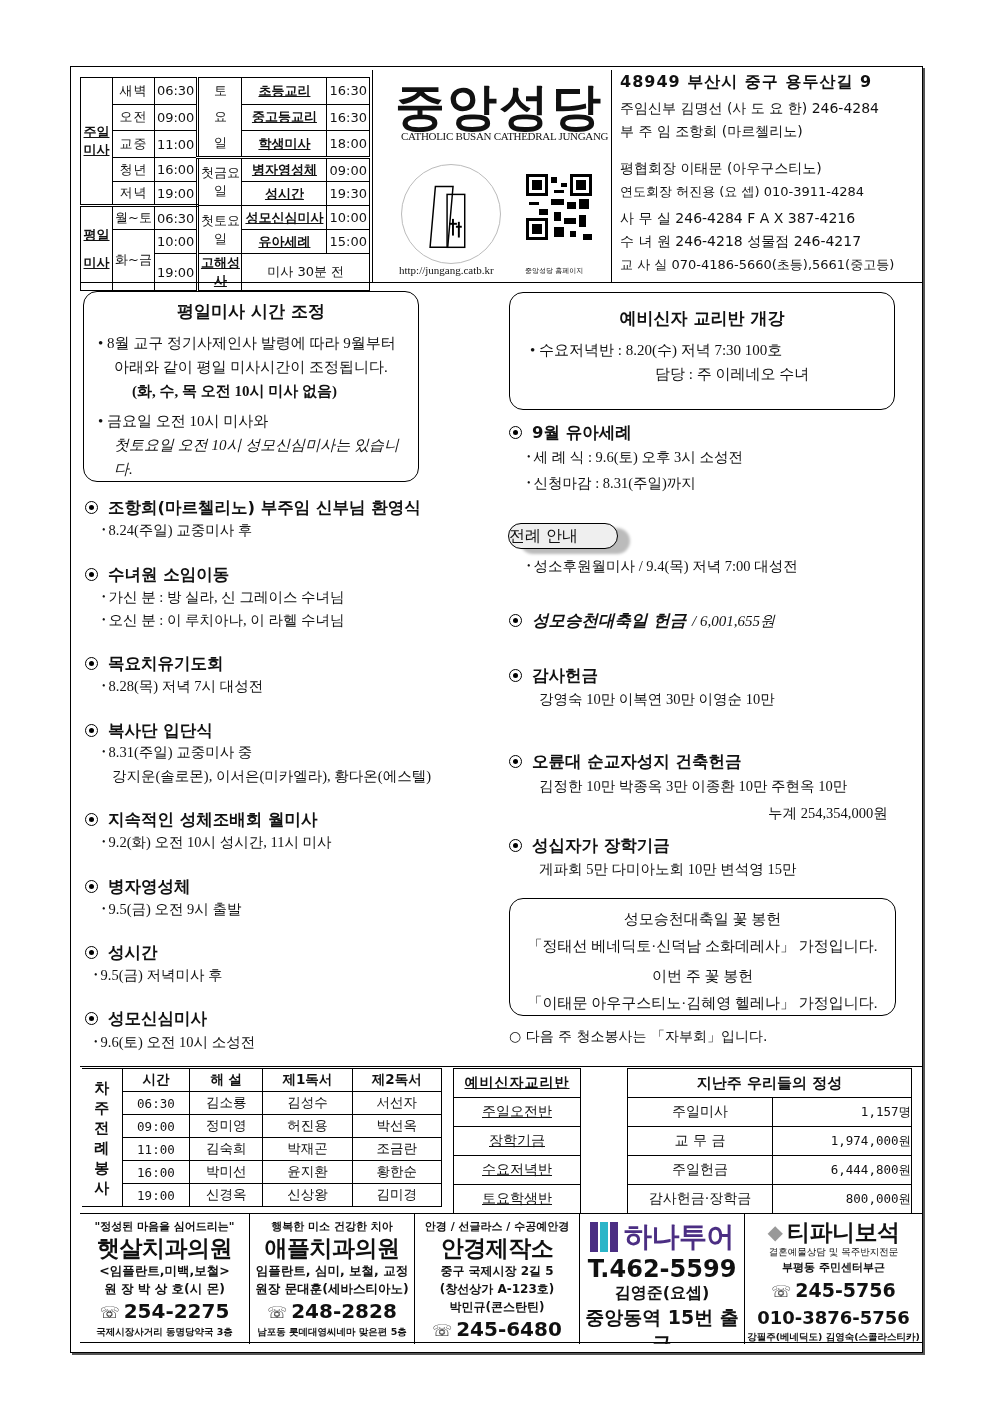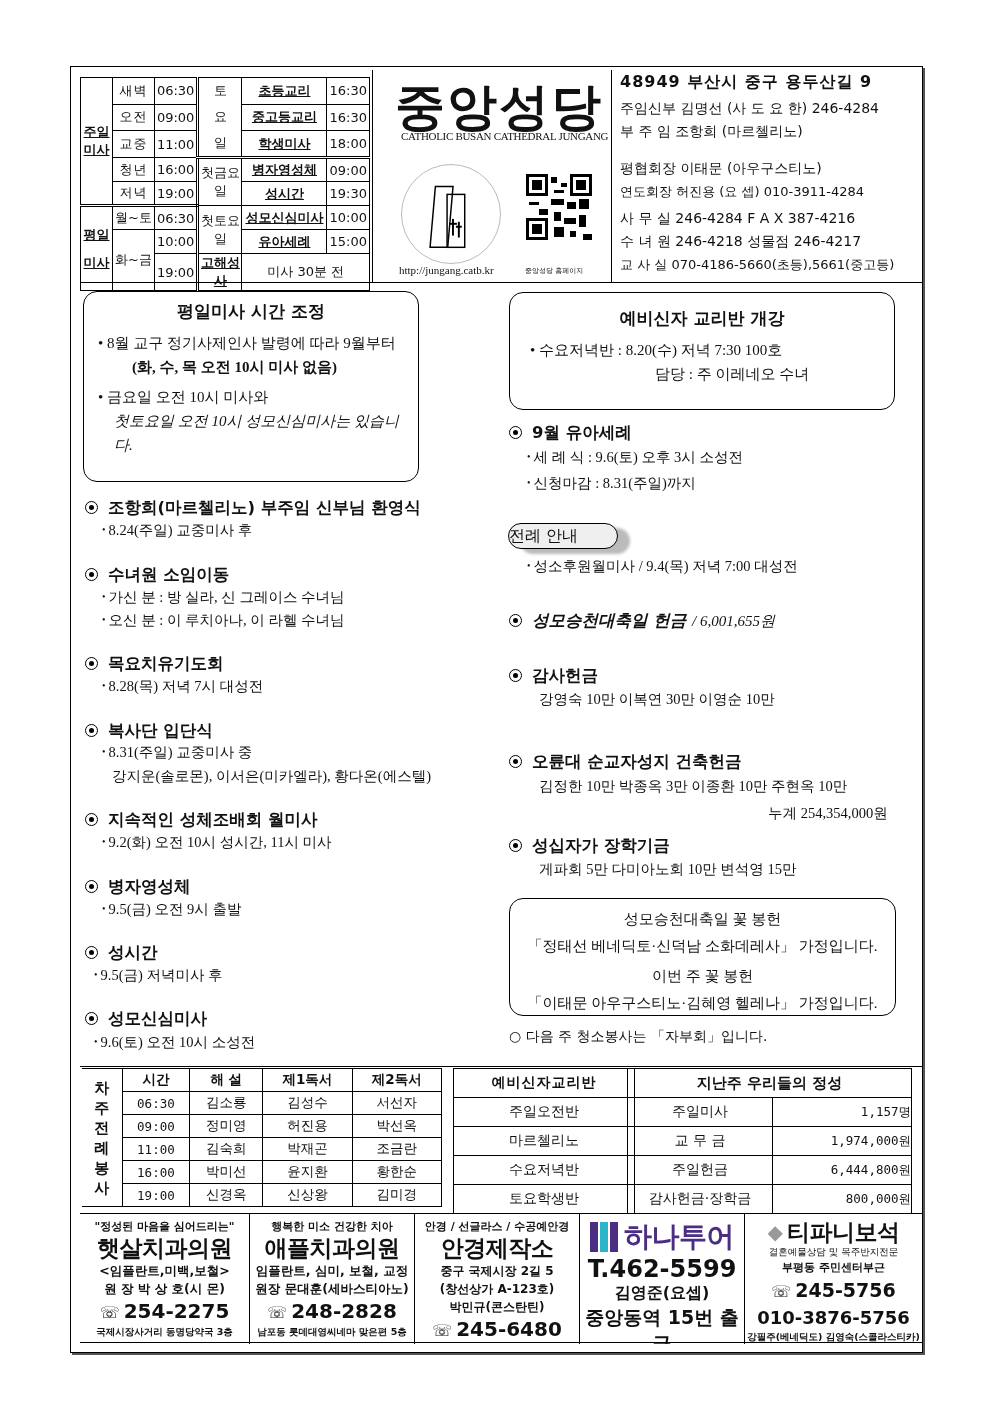--- a/index.html
+++ b/index.html
@@ -46,21 +46,21 @@
 
   .pill { position: absolute; left: 508px; top: 523px; width: 110px; height: 26px; border: 1px solid #000; border-radius: 13px; background: #efefef; font-size: 16px; line-height: 24px; box-shadow: 12px 5px 3px #bbb; }
 
   .bottom-hr { position: absolute; left: 80px; top: 1066px; width: 843px; border-top: 1px solid #000; }
   .servers { position: absolute; left: 82px; top: 1068px; width: 360px; font-size: 13.5px; }
   .servers td { border: 1px solid #000; text-align: center; height: 23px; }
   .servers .head { font-weight: bold; }
   .servers .vert { width: 40px; font-weight: bold; line-height: 20px; font-size: 15px; }
   .mono { font-family: "DejaVu Sans Mono", monospace; font-size: 12.5px; }
 
-  .classes { position: absolute; left: 453px; top: 1068px; width: 182px; font-size: 14px; }
+  .classes { position: absolute; left: 453px; top: 1068px; width: 128px; font-size: 14px; text-decoration: underline; }
   .classes td { border: 1px solid #000; text-align: center; height: 29px; }
   .classes .head { font-weight: bold; letter-spacing: 1px; }
   .offering { position: absolute; left: 627px; top: 1068px; width: 285px; font-size: 14px; }
   .offering td { border: 1px solid #000; height: 29px; text-align: center; }
   .offering .head { font-weight: bold; font-size: 15px; }
   .offering .val { text-align: right; font-family: "DejaVu Sans Mono", monospace; font-size: 12.5px; }
 
   .ads { position: absolute; left: 80px; top: 1213px; width: 843px; height: 130px; border-top: 1px solid #000; border-bottom:1px solid #000; }
   .ad { position: absolute; top: 0; height: 130px; border-right: 1px solid #000; text-align: center; overflow: hidden; }
   .ad .tag { font-size: 11px; margin-top: 5px; font-weight: bold; }
@@ -190,20 +190,21 @@
   <div class="line" style="margin-top:4px;">사 무 실  246-4284    F A X  387-4216</div>
   <div class="line">수 녀 원  246-4218    성물점 246-4217</div>
   <div class="line" style="font-size:13px;">교 사 실  070-4186-5660(초등),5661(중고등)</div>
 </div>
 
 <div class="hr-top"></div>
 
 <div class="box" style="left:83px; top:291px; width:336px; height:191px; padding:8px 14px;">
   <div class="box-title">평일미사 시간 조정</div>
   <div class="para serif" style="margin-top:8px;">• 8월 교구 정기사제인사 발령에 따라 9월부터</div>
+  <div class="para serif" style="padding-left:16px;">아래와 같이 평일 미사시간이 조정됩니다.</div>
   <div class="para serif" style="padding-left:34px; font-weight:bold;">(화, 수, 목 오전 10시 미사 없음)</div>
   <div class="para serif" style="margin-top:6px;">• 금요일 오전 10시 미사와</div>
   <div class="para serif" style="padding-left:16px; margin-top:0;font-style:italic;">첫토요일 오전 10시 성모신심미사는 있습니다.</div>
 </div>
 
 <div class="box" style="left:509px; top:292px; width:386px; height:118px; padding:14px 20px;">
   <div class="box-title">예비신자 교리반 개강</div>
   <div class="para serif" style="margin-top:8px;">•  수요저녁반 : 8.20(수) 저녁 7:30   100호</div>
   <div class="para serif" style="padding-left:125px;">담당 : 주 이레네오 수녀</div>
 </div>
@@ -312,21 +313,21 @@
 
 <table class="classes">
   <tbody>
       <tr>
         <td class="head">예비신자교리반</td>
       </tr>
   <tr>
         <td>주일오전반</td>
       </tr>
   <tr>
-        <td>마르첼리노</td>
+        <td>장학기금</td>
       </tr>
   <tr>
         <td>수요저녁반</td>
       </tr>
   <tr>
         <td>토요학생반</td>
       </tr>
 </tbody>
   </table>
 

